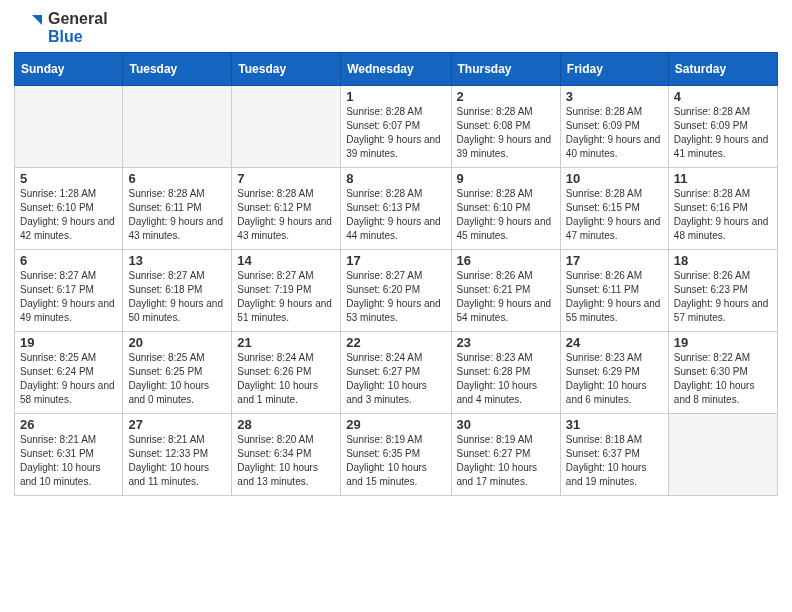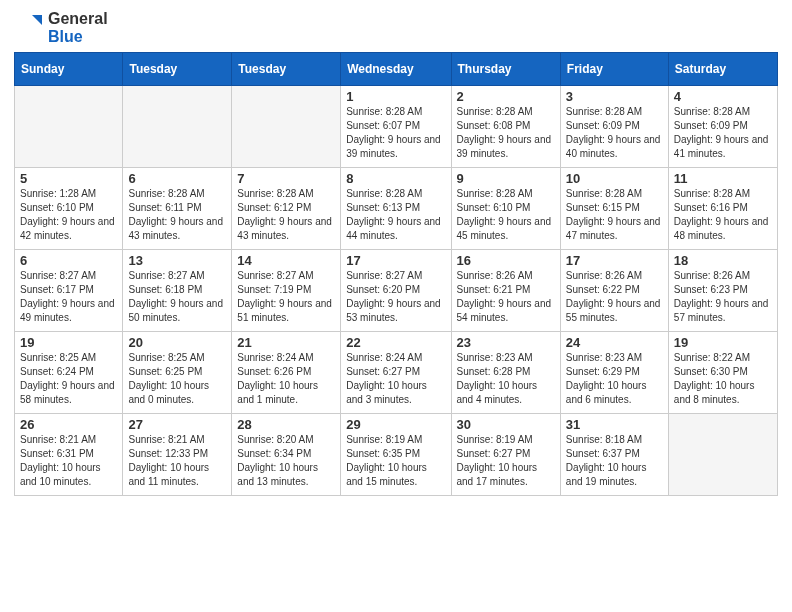--- a/index.html
+++ b/index.html
@@ -214,21 +214,21 @@
           </td>
           <td>
             <span class="day-number">16</span>
             <div class="day-info">Sunrise: 8:26 AM
 Sunset: 6:21 PM
 Daylight: 9 hours and 54 minutes.</div>
           </td>
           <td>
             <span class="day-number">17</span>
             <div class="day-info">Sunrise: 8:26 AM
-Sunset: 6:22 PM
+Sunset: 6:11 PM
 Daylight: 9 hours and 55 minutes.</div>
           </td>
           <td>
             <span class="day-number">18</span>
             <div class="day-info">Sunrise: 8:26 AM
 Sunset: 6:23 PM
 Daylight: 9 hours and 57 minutes.</div>
           </td>
         </tr>
         <tr>

